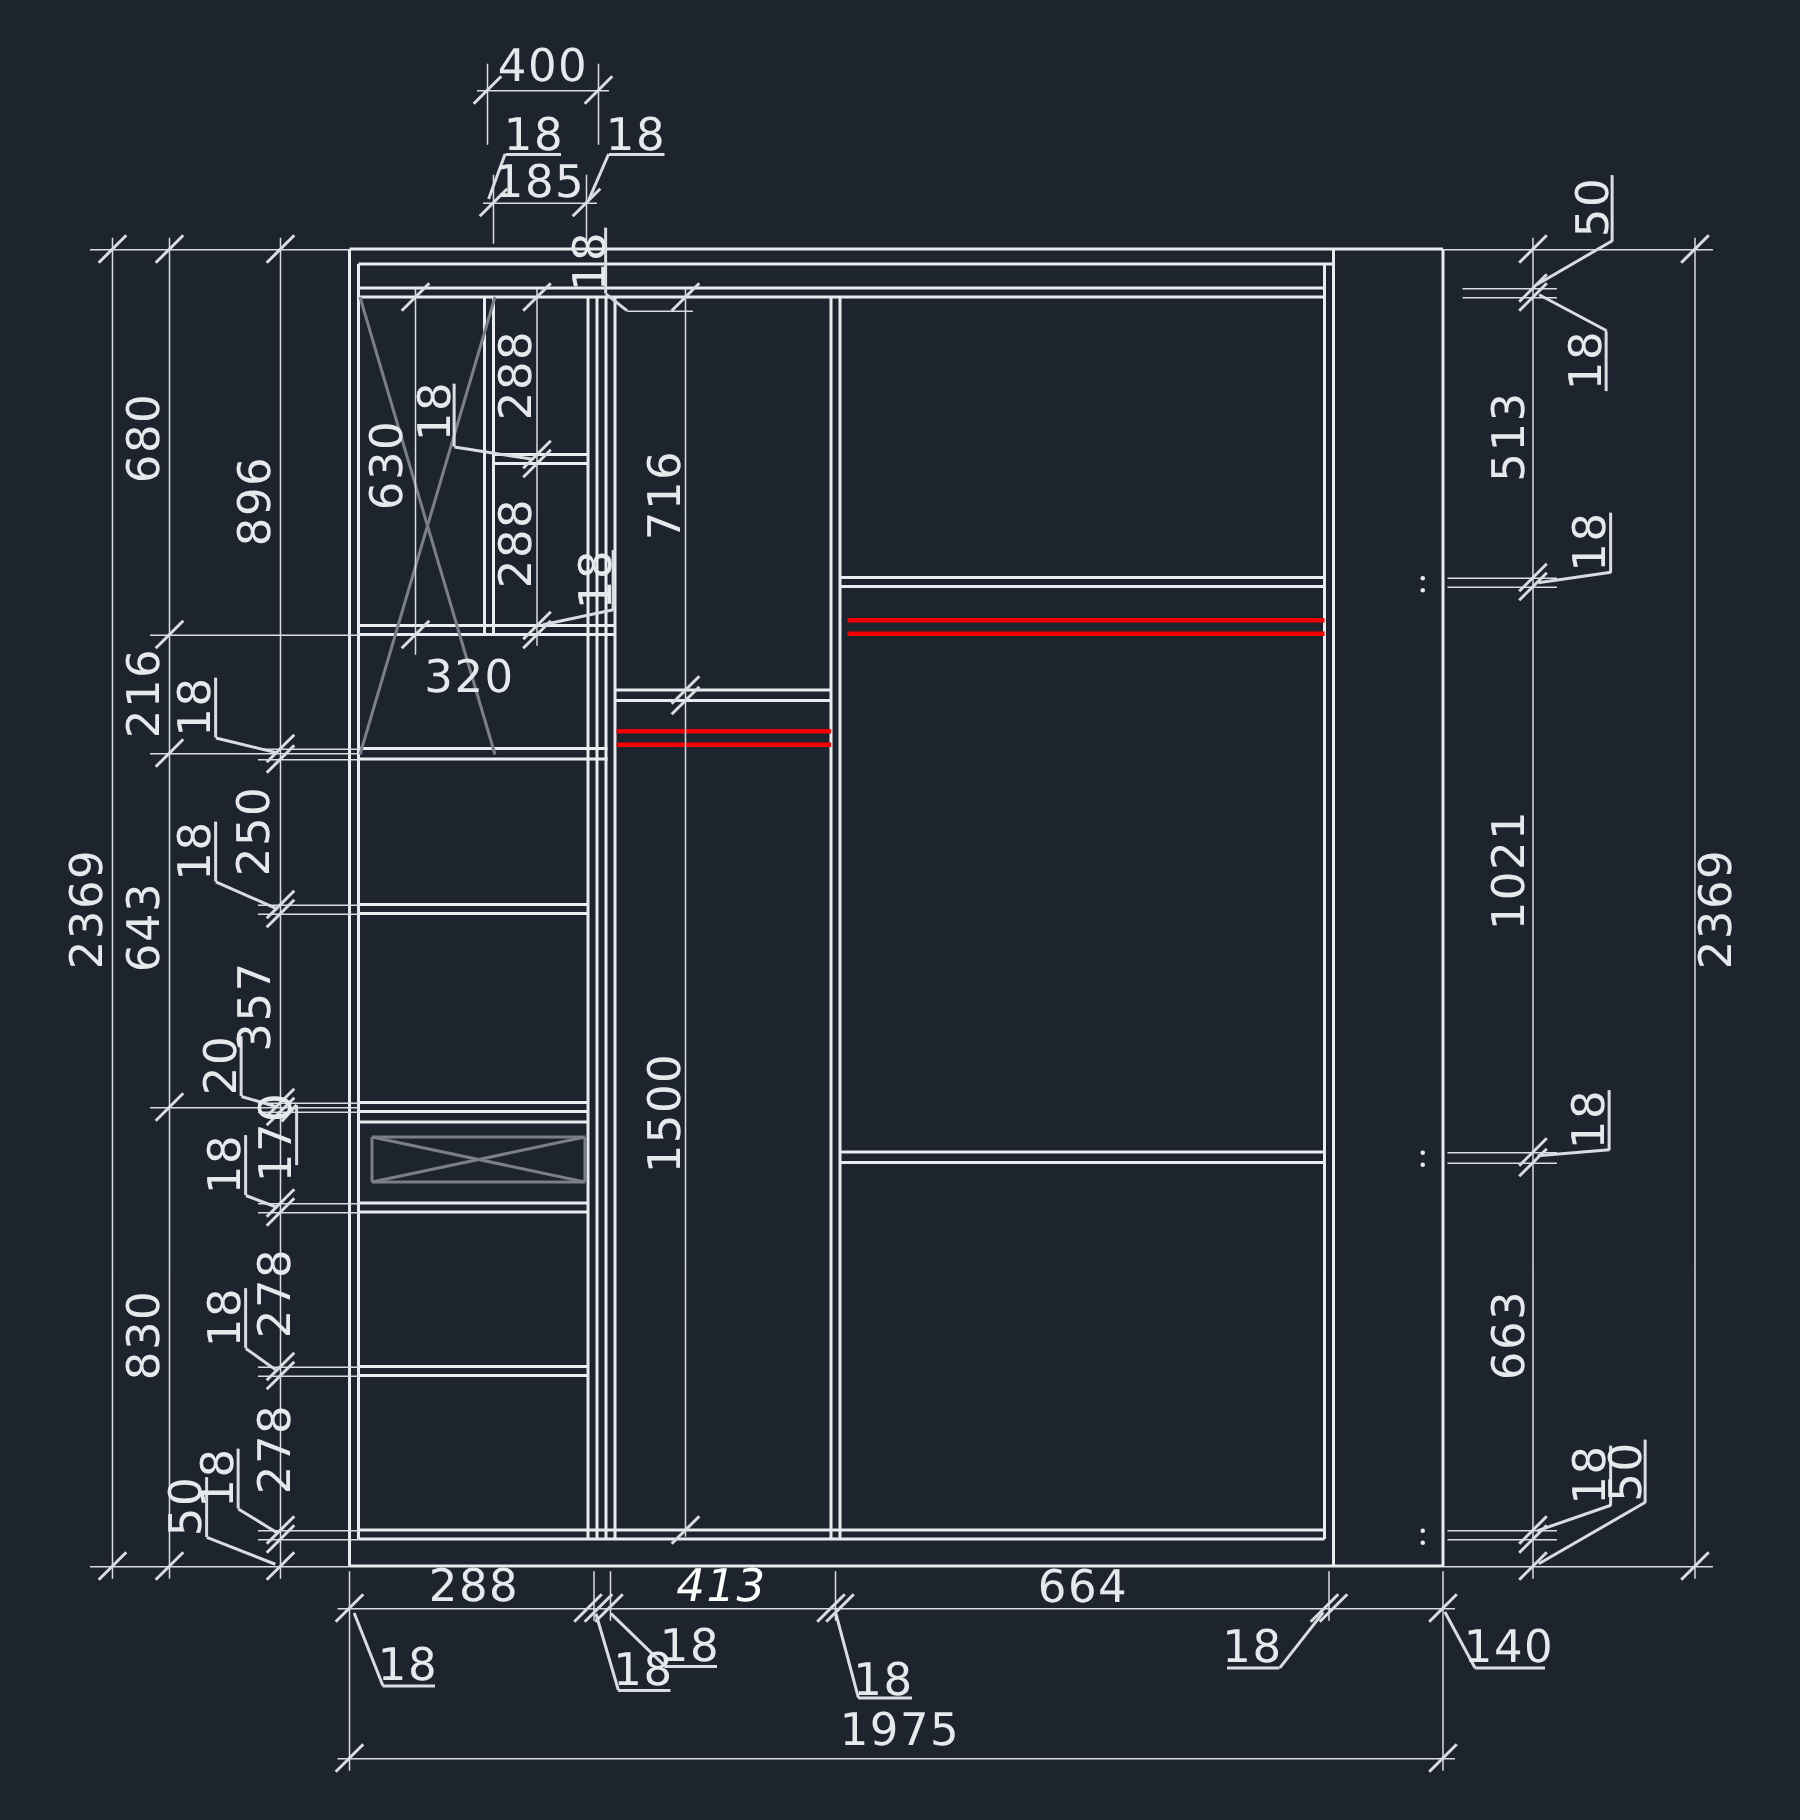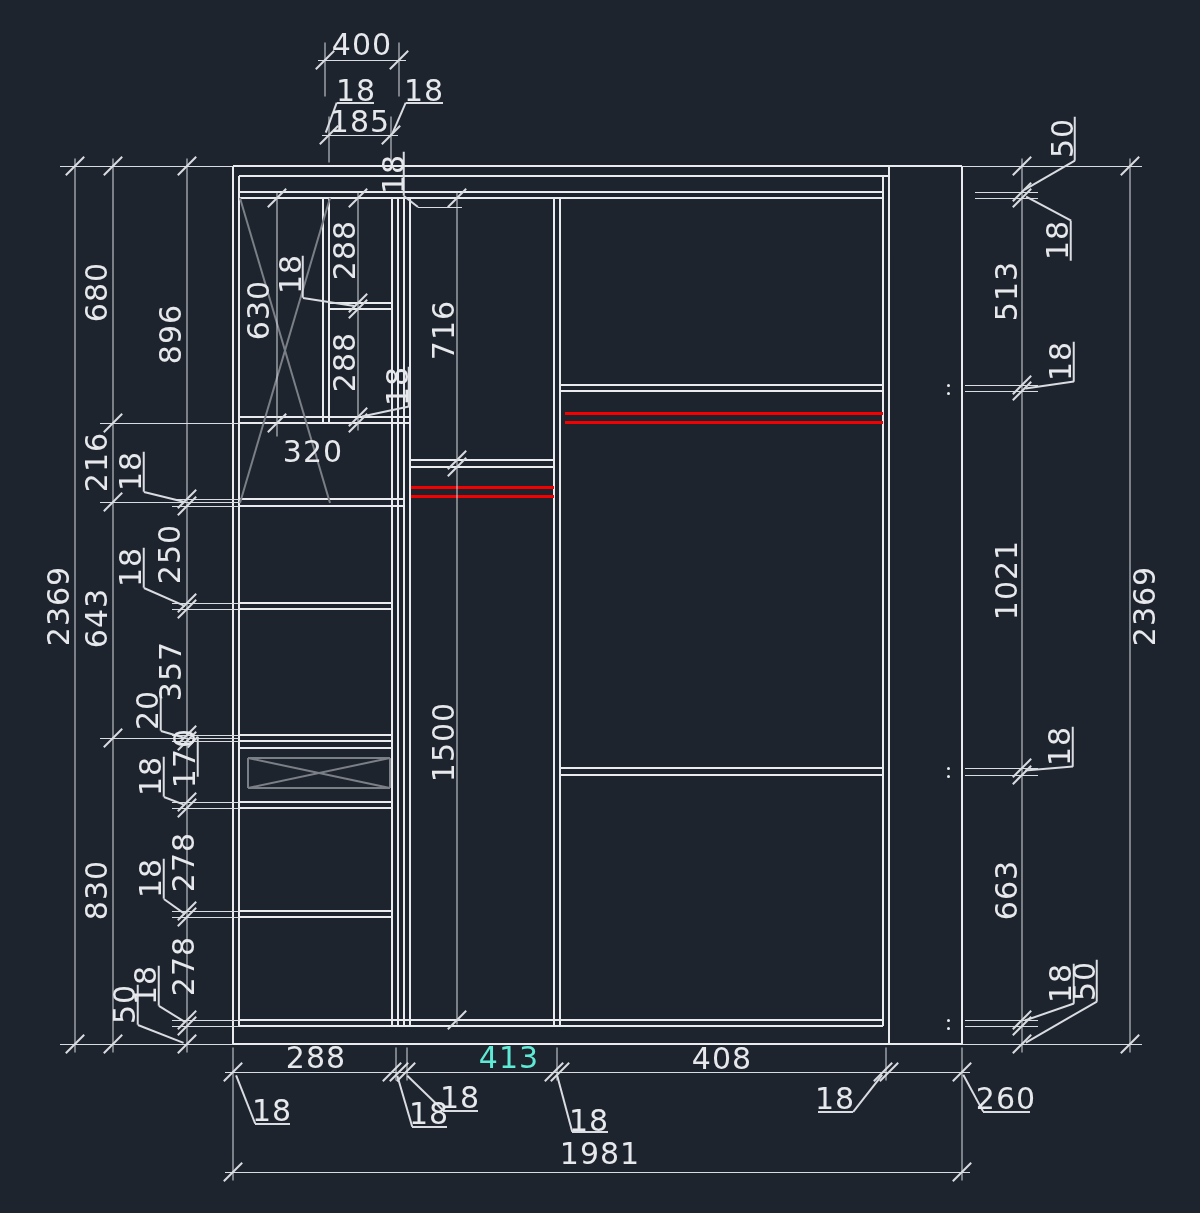--- a/index.html
+++ b/index.html
@@ -283,23 +283,23 @@
       <div class="lbl v" style="left: 1058px; top: 240px; color: rgb(230, 232, 236);">18</div>
       <div class="lbl v" style="left: 1007px; top: 291px; color: rgb(230, 232, 236);">513</div>
       <div class="lbl v" style="left: 1061px; top: 361px; color: rgb(230, 232, 236);">18</div>
       <div class="lbl v" style="left: 1007px; top: 580px; color: rgb(230, 232, 236);">1021</div>
       <div class="lbl v" style="left: 1145px; top: 606px; color: rgb(230, 232, 236);">2369</div>
       <div class="lbl v" style="left: 1060px; top: 746px; color: rgb(230, 232, 236);">18</div>
       <div class="lbl v" style="left: 1007px; top: 890px; color: rgb(230, 232, 236);">663</div>
       <div class="lbl v" style="left: 1061px; top: 983px; color: rgb(230, 232, 236);">18</div>
       <div class="lbl v" style="left: 1085px; top: 981px; color: rgb(230, 232, 236);">50</div>
       <div class="lbl" style="left: 316px; top: 1058px; color: rgb(230, 232, 236);">288</div>
-      <div class="lbl" style="left: 509px; top: 1058px; color: #5eead4;">413</div>
-      <div class="lbl" style="left: 722px; top: 1059px; color: rgb(230, 232, 236);">408</div>
+      <div class="lbl" style="left: 481px; top: 1058px; color: #ffffff; font-style: italic;">413</div>
+      <div class="lbl" style="left: 722px; top: 1059px; color: rgb(230, 232, 236);">664</div>
       <div class="lbl" style="left: 272px; top: 1111px; color: rgb(230, 232, 236);">18</div>
       <div class="lbl" style="left: 429px; top: 1114px; color: rgb(230, 232, 236);">18</div>
       <div class="lbl" style="left: 460px; top: 1098px; color: rgb(230, 232, 236);">18</div>
       <div class="lbl" style="left: 589px; top: 1121px; color: rgb(230, 232, 236);">18</div>
       <div class="lbl" style="left: 835px; top: 1099px; color: rgb(230, 232, 236);">18</div>
-      <div class="lbl" style="left: 1006px; top: 1099px; color: rgb(230, 232, 236);">260</div>
-      <div class="lbl" style="left: 600px; top: 1154px; color: rgb(230, 232, 236);">1981</div>
+      <div class="lbl" style="left: 1006px; top: 1099px; color: rgb(230, 232, 236);">140</div>
+      <div class="lbl" style="left: 600px; top: 1154px; color: rgb(230, 232, 236);">1975</div>
     </div>
 </div>
 
 </body></html>

